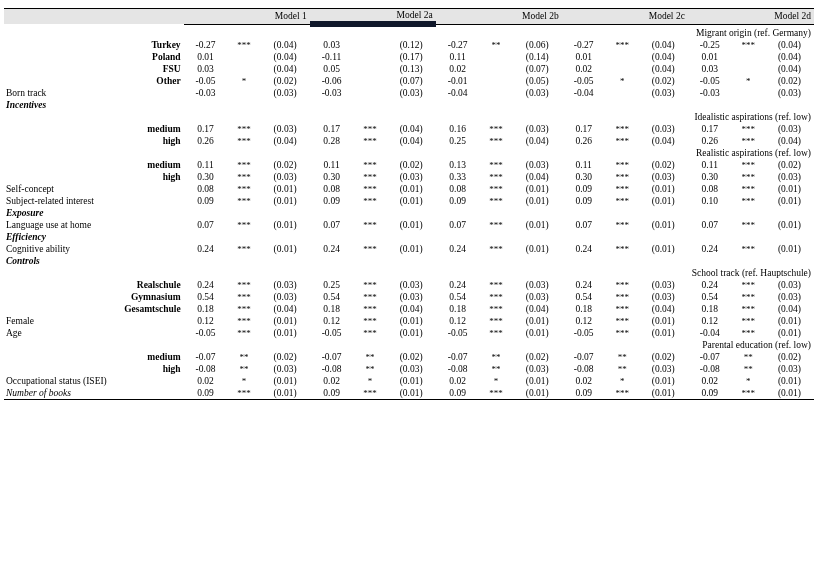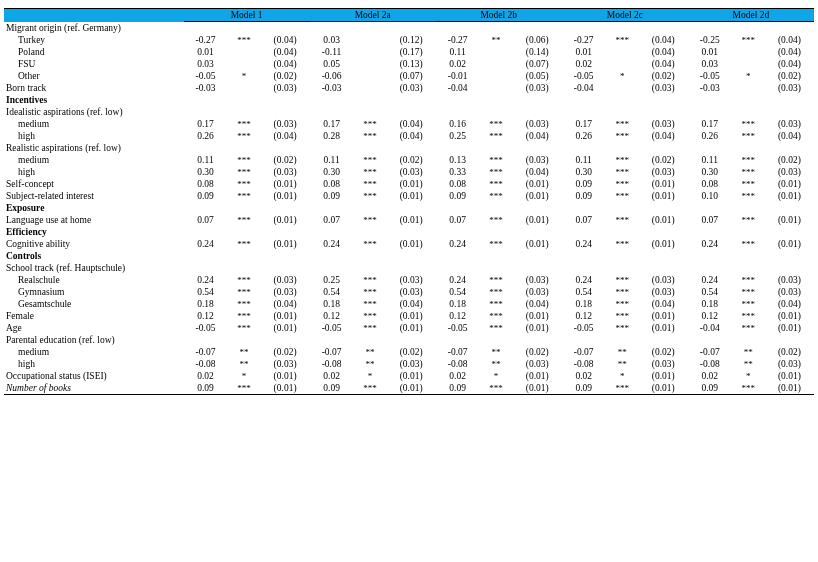--- a/index.html
+++ b/index.html
@@ -19,59 +19,61 @@
     }
     th, td {
       padding: 1px 3px;
       text-align: center;
       white-space: nowrap;
     }
     th {
       border-top: 1px solid #000;
       border-bottom: 1px solid #000;
       font-weight: normal;
-      background: #0ea5e9;
+      background: #e5e5e5;
+      text-align: right;
     }
     .row-label {
       text-align: left;
       font-weight: normal;
       padding-left: 2px;
     }
     .row-label-indented {
-      text-align: left;
-      font-weight: normal;
+      text-align: right;
+      font-weight: bold;
       padding-left: 14px;
     }
     .section-header {
       text-align: left;
       font-weight: bold;
+      font-style: italic;
       padding-left: 2px;
       margin-left: 37px;
     }
     .sub-header {
-      text-align: left;
+      text-align: right;
       font-weight: normal;
       padding-left: 2px;
     }
     .sig { font-size: 9px; }
     .se { color: #000; }
     .model-group-header th {
       border-top: 1px solid #000;
       border-bottom: none;
     }
   </style>
 </head>
 <body>
 
 <table>
   <thead>
     <tr class="model-group-header">
       <th style="border-top:1px solid #000; border-bottom:none;" rowspan="2"></th>
       <th colspan="3" style="border-top:1px solid #000; border-bottom:1px solid #000;">Model 1</th>
-      <th colspan="3" style="border-top:1px solid #000; border-bottom:1px solid #0f172a;">Model 2a</th>
+      <th colspan="3" style="border-top:1px solid #000; border-bottom:6px solid #0f172a;">Model 2a</th>
       <th colspan="3" style="border-top:1px solid #000; border-bottom:1px solid #000;">Model 2b</th>
       <th colspan="3" style="border-top:1px solid #000; border-bottom:1px solid #000;">Model 2c</th>
       <th colspan="3" style="border-top:1px solid #000; border-bottom:1px solid #000;">Model 2d</th>
     </tr>
   </thead>
   <tbody id="table-body">
   <tr>
         <td colspan="16" class="sub-header">Migrant origin (ref. Germany)</td>
       </tr>
       <tr>

